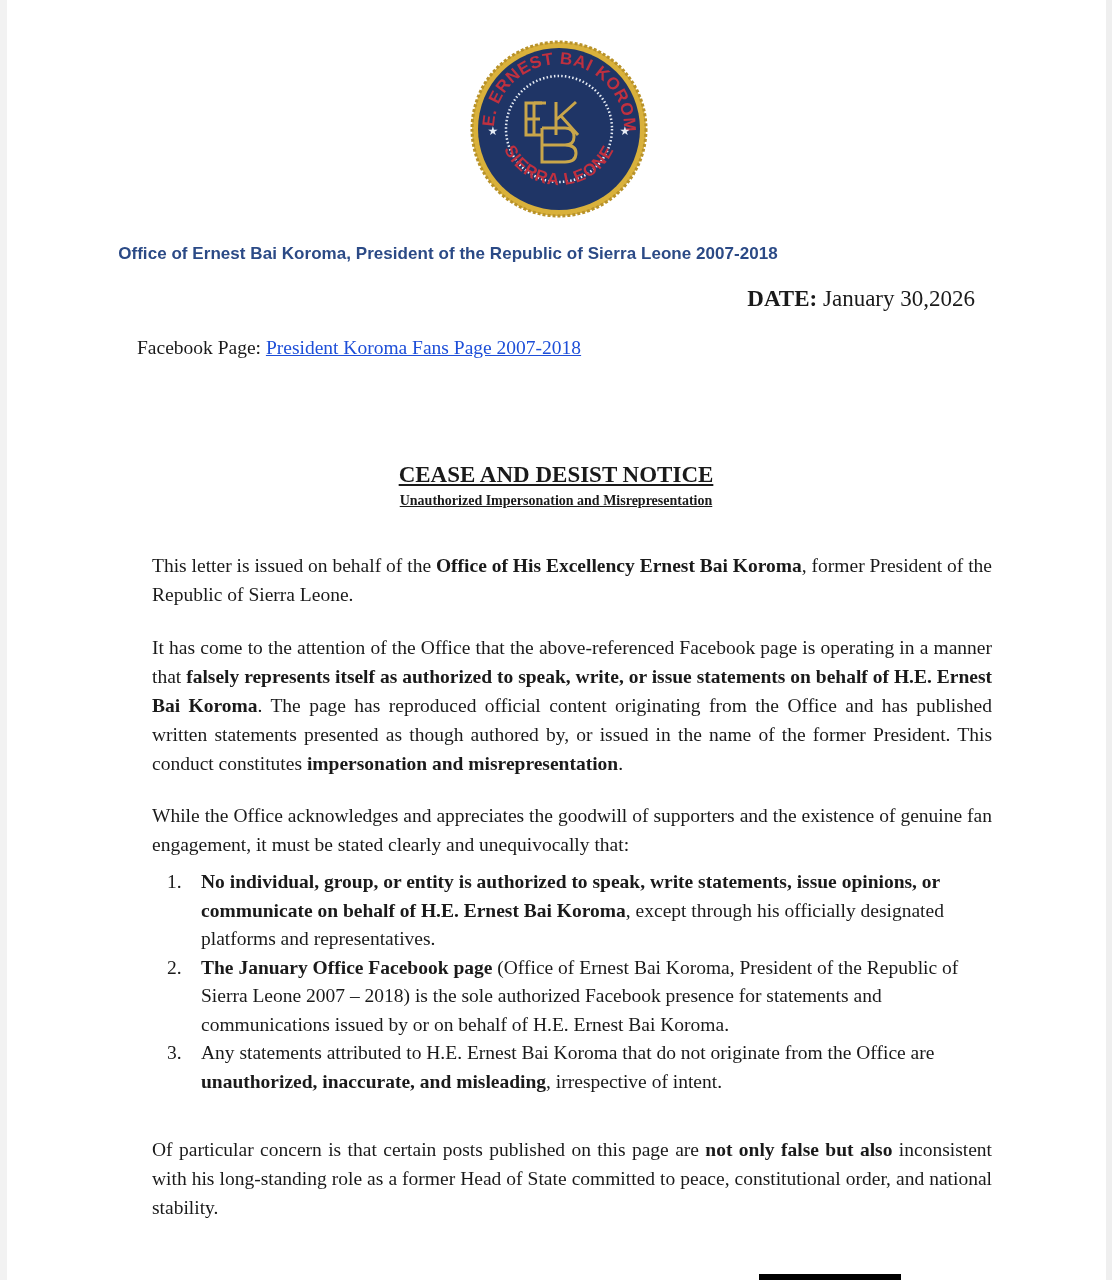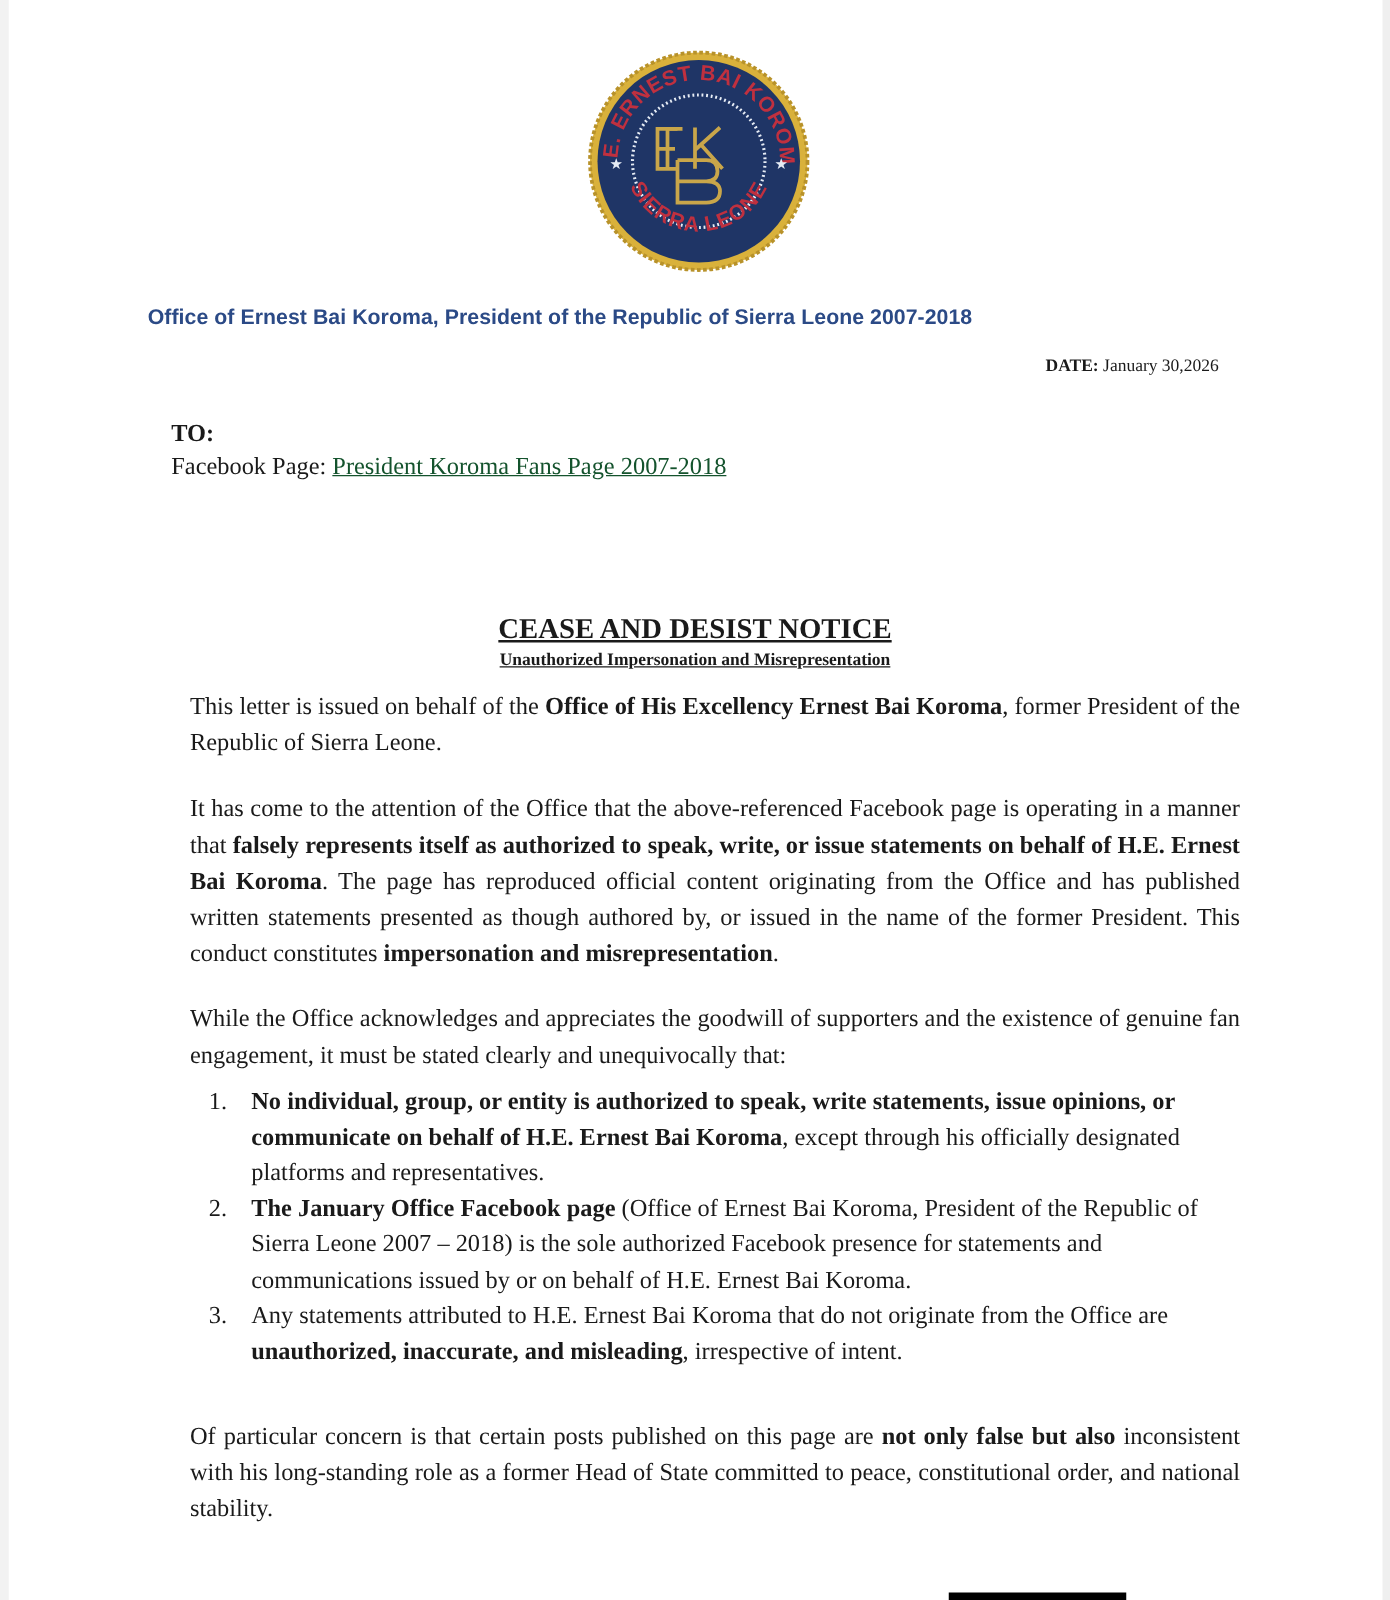--- a/index.html
+++ b/index.html
@@ -17,30 +17,30 @@
 
   .office-header {
     position: absolute; left: 0; width: 896px; top: 244px;
     text-align: center;
     font-family: "Liberation Sans", sans-serif;
     font-size: 17px; font-weight: bold; color: #2b4a86;
     letter-spacing: 0.05px;
   }
   .date-line {
     position: absolute; right: 137px; top: 286px;
-    font-size: 14px;
+    font-size: 23px;
   }
   .date-line b { font-weight: bold; }
 
   .to-block { position: absolute; left: 137px; top: 335px; font-size: 19.5px; line-height: 26px; }
   .to-block .to-label { font-weight: bold; }
-  .fb-link { color: #14532d; text-decoration: underline; cursor: pointer; }
+  .fb-link { color: #1d4ed8; text-decoration: underline; cursor: pointer; }
 
   .title-block { position: absolute; left: 0; width: 1112px; top: 461px; text-align: center; }
-  .title-main { font-size: 23px; font-weight: bold; text-decoration: underline; line-height: 28px; margin-top: 28px; }
+  .title-main { font-size: 23px; font-weight: bold; text-decoration: underline; line-height: 28px; }
   .title-sub { font-size: 14px; font-weight: bold; text-decoration: underline; line-height: 24px; }
 
   .para {
     position: absolute; left: 137px; width: 840px;
     font-size: 19.5px; line-height: 29px;
     text-align: justify;
     margin: 15px;
   }
   .p1 { top: 536px; }
   .p2 { top: 618px; }
@@ -92,21 +92,20 @@
 </div>
 
 <div class="office-header">Office of Ernest Bai Koroma, President of the Republic of Sierra Leone 2007-2018</div>
 
 <div class="date-line">
   <b>DATE:</b>
   <span>January 30,2026</span>
 </div>
 
 <div class="to-block">
-  <div class="to-label">TO:</div>
   <div>
     <span>Facebook Page:</span>
     <a class="fb-link">President Koroma Fans Page 2007-2018</a>
   </div>
 </div>
 
 <div class="title-block">
   <div class="title-main">CEASE AND DESIST NOTICE</div>
   <div class="title-sub">Unauthorized Impersonation and Misrepresentation</div>
 </div>

